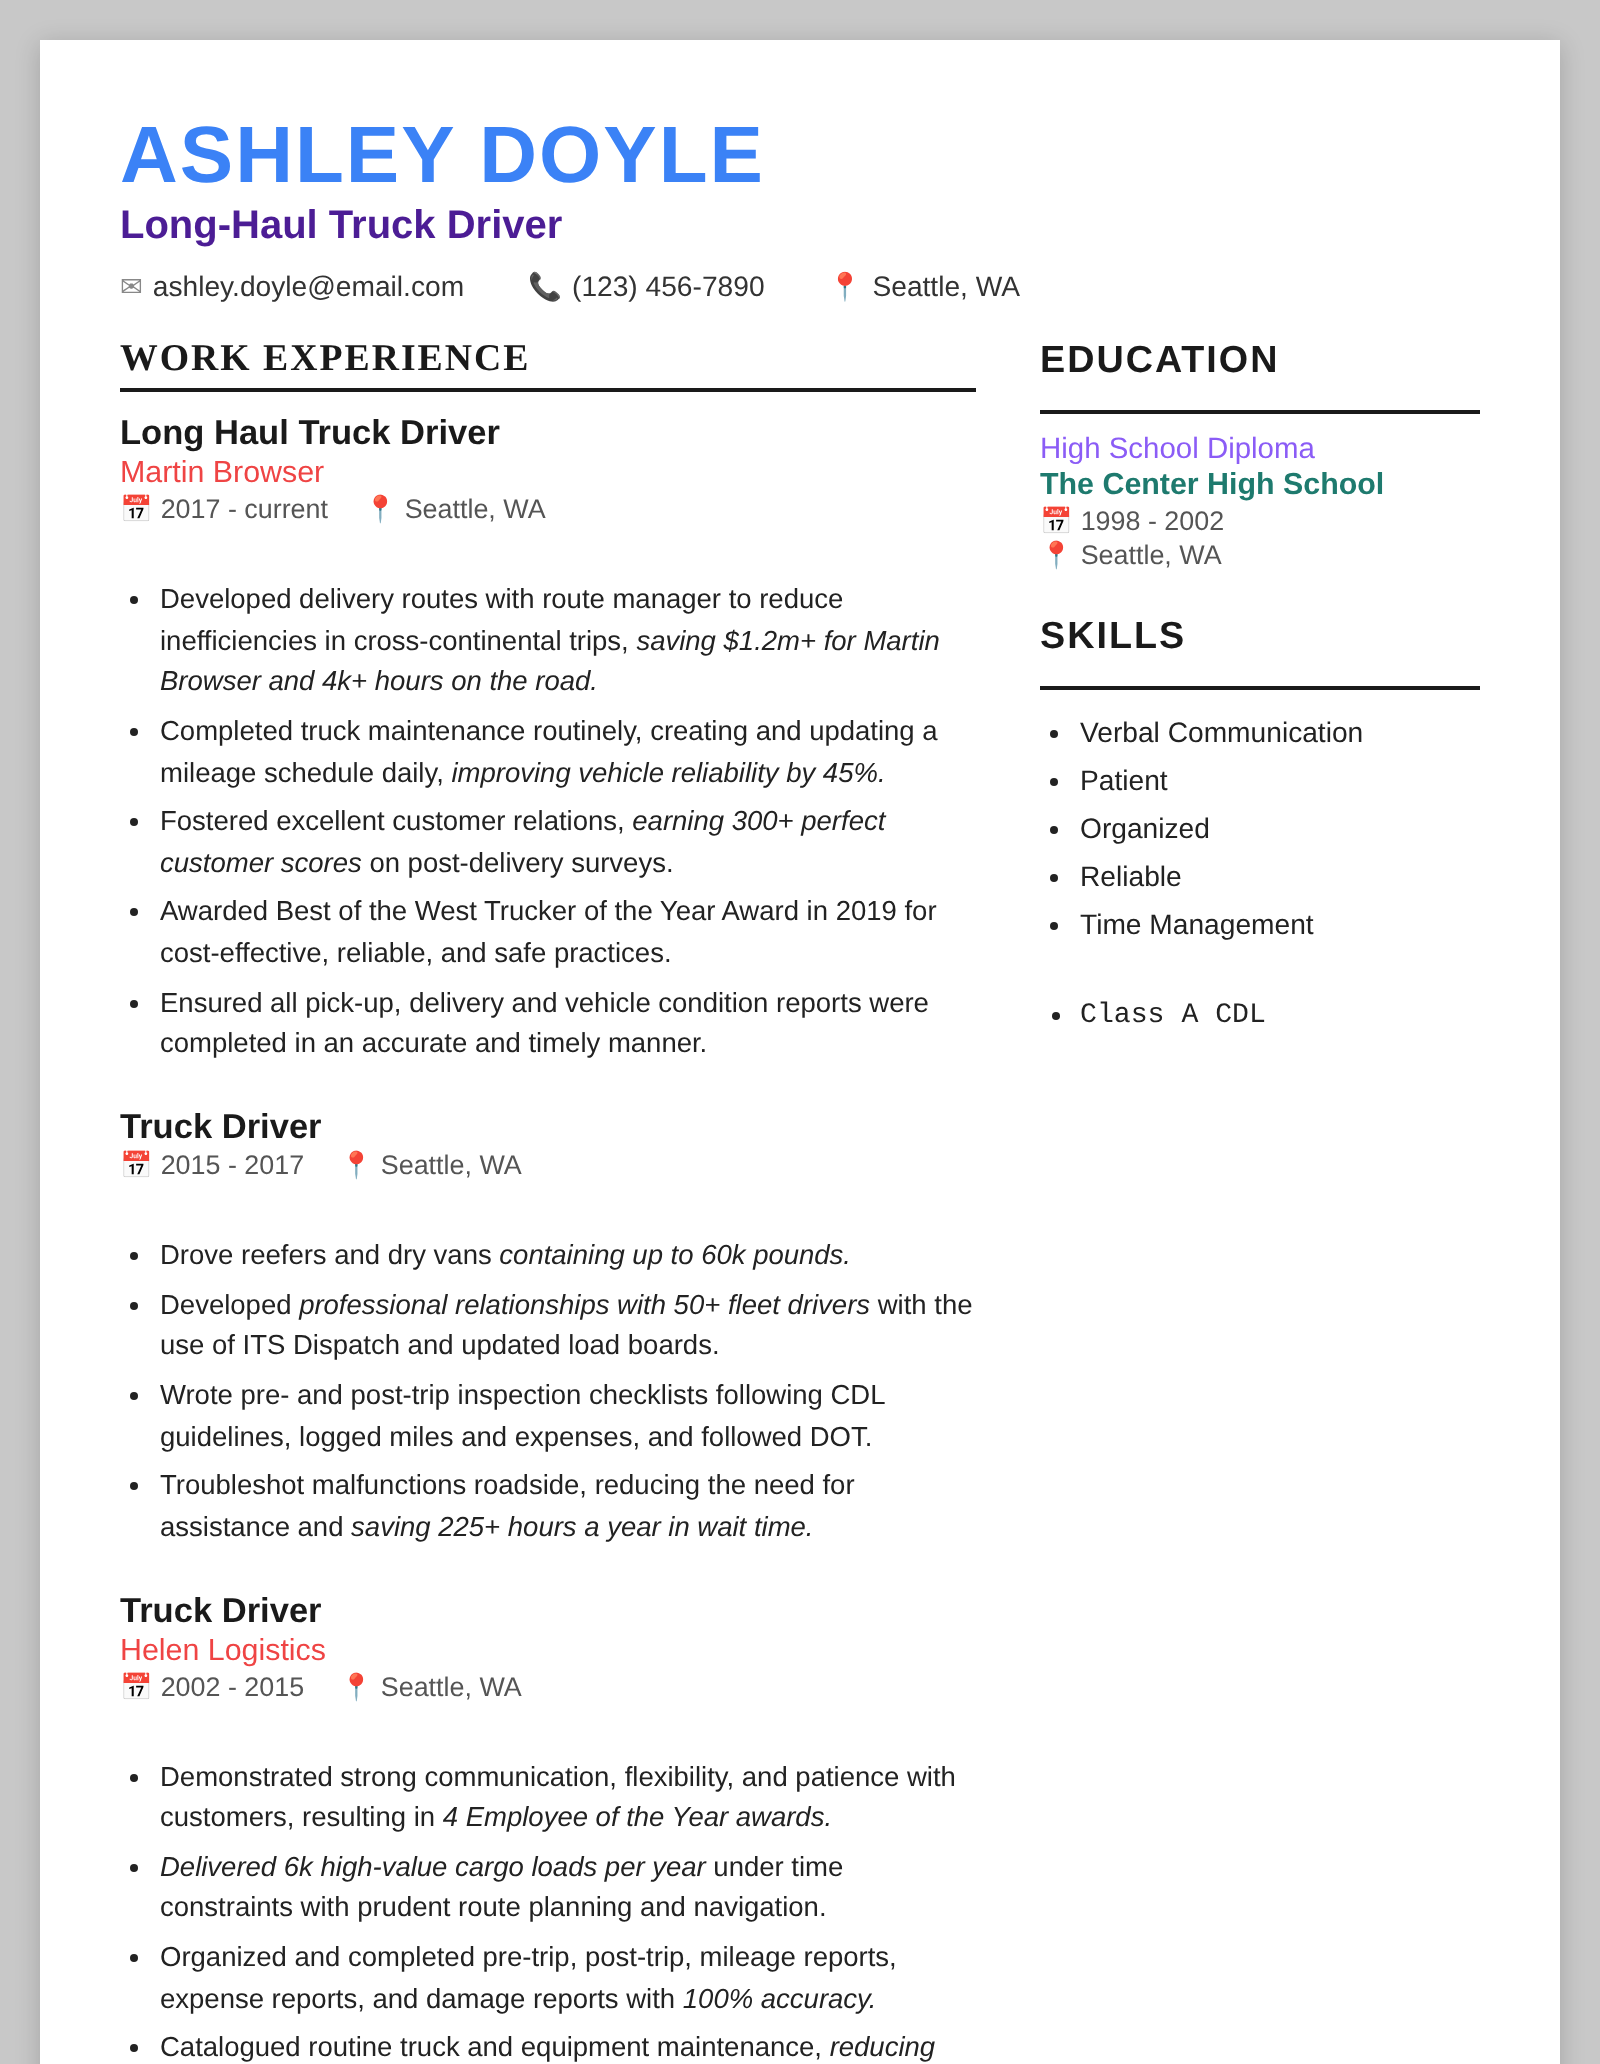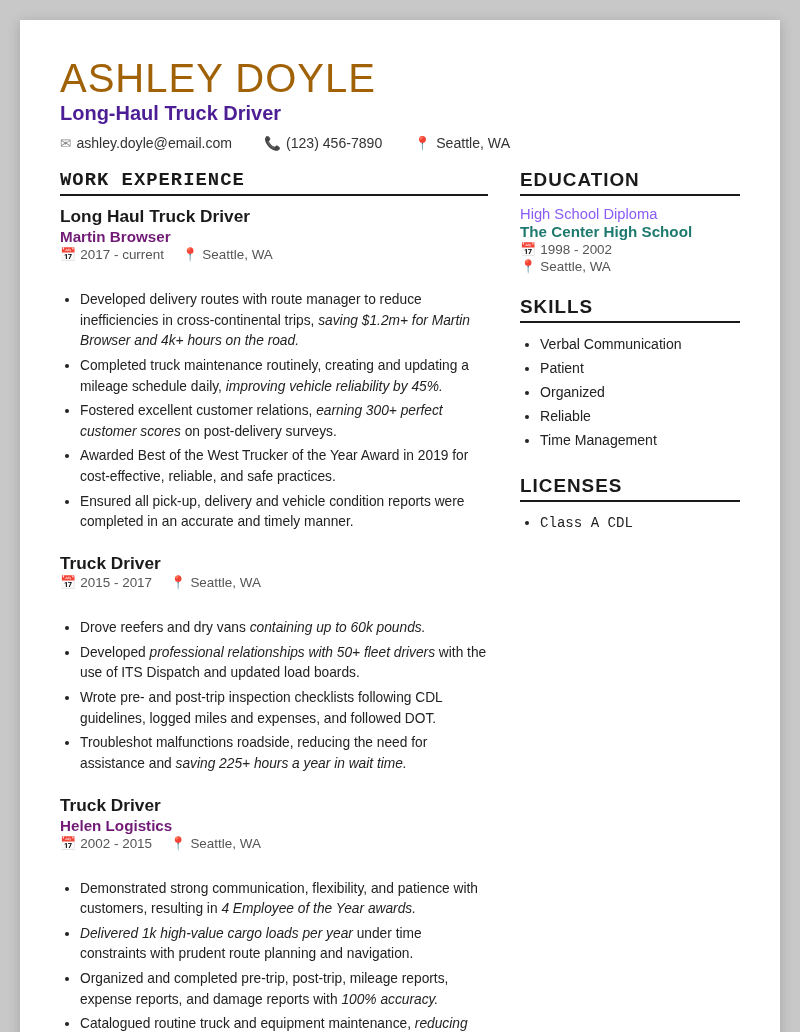--- a/index.html
+++ b/index.html
@@ -15,22 +15,22 @@
     .resume-page {
       background: #fff;
       width: 760px;
       min-height: 990px;
       padding: 36px 40px 36px 40px;
       box-shadow: 0 2px 12px rgba(0,0,0,0.18);
     }
     
     .header-name {
       font-size: 2.5rem;
-      font-weight: 400;
-      color: #a16207;
+      font-weight: 700;
+      color: #3b82f6;
       font-family: Arial, sans-serif;
       letter-spacing: 1px;
       line-height: 1.1;
     }
     .header-title {
       font-size: 1.25rem;
       font-weight: 700;
       color: #4c1d95;
       font-family: Arial, sans-serif;
       margin-top: 2px;
@@ -71,53 +71,53 @@
     }
     .right-col {
       width: 220px;
       flex-shrink: 0;
     }
     
     .section-title {
       font-size: 1.18rem;
       font-weight: 900;
       color: #1a1a1a;
-      font-family: Liberation Mono, monospace;
+      font-family: Liberation Serif, serif;
       text-transform: uppercase;
       letter-spacing: 1px;
       border-bottom: 2.5px solid #1a1a1a;
       padding-bottom: 3px;
       margin-bottom: 10px;
     }
     .section-title-right {
       font-size: 1.18rem;
       font-weight: 900;
       color: #1a1a1a;
       font-family: Arial, sans-serif;
       text-transform: uppercase;
       letter-spacing: 1px;
       border-bottom: 2.5px solid #1a1a1a;
-      padding-bottom: 3px;
+      padding-bottom: 14px;
       margin-bottom: 10px;
     }
     
     .job-entry {
       margin-bottom: 20px;
     }
     .job-title {
       font-size: 1.08rem;
       font-weight: 700;
       color: #1a1a1a;
       font-family: Arial, sans-serif;
       margin-bottom: 1px;
     }
     .job-company {
       font-size: 0.95rem;
-      font-weight: 700;
-      color: #701a75;
+      font-weight: 400;
+      color: #ef4444;
       font-family: Arial, sans-serif;
       margin-bottom: 2px;
     }
     .job-meta {
       display: flex;
       align-items: center;
       gap: 18px;
       font-size: 0.84rem;
       color: #555;
       font-family: Arial, sans-serif;
@@ -272,21 +272,21 @@
             <span class="meta-icon">📅</span>
             <span>2002 - 2015</span>
           </div>
           <div class="job-meta-item">
             <span class="meta-icon">📍</span>
             <span>Seattle, WA</span>
           </div>
         </div>
         <ul class="bullet-list">
           <li>Demonstrated strong communication, flexibility, and patience with customers, resulting in <em>4 Employee of the Year awards.</em></li>
-          <li><em>Delivered 1k high-value cargo loads per year</em> under time constraints with prudent route planning and navigation.</li>
+          <li><em>Delivered 6k high-value cargo loads per year</em> under time constraints with prudent route planning and navigation.</li>
           <li>Organized and completed pre-trip, post-trip, mileage reports, expense reports, and damage reports with <em>100% accuracy.</em></li>
           <li>Catalogued routine truck and equipment maintenance, <em>reducing the risk of injury or malfunction by 16%.</em></li>
         </ul>
       </div>
     </div>
 
     <div class="right-col">
 
       <div class="right-section">
         <div class="section-title-right">EDUCATION</div>
@@ -311,21 +311,20 @@
         <ul class="skill-list">
           <li>Verbal Communication</li>
           <li>Patient</li>
           <li>Organized</li>
           <li>Reliable</li>
           <li>Time Management</li>
         </ul>
       </div>
 
       <div class="right-section">
-        <div class="section-title-right">LICENSES</div>
         <ul class="license-list">
           <li>Class A CDL</li>
         </ul>
       </div>
 
     </div>
   </div>
 </div>
 
 </body></html>

